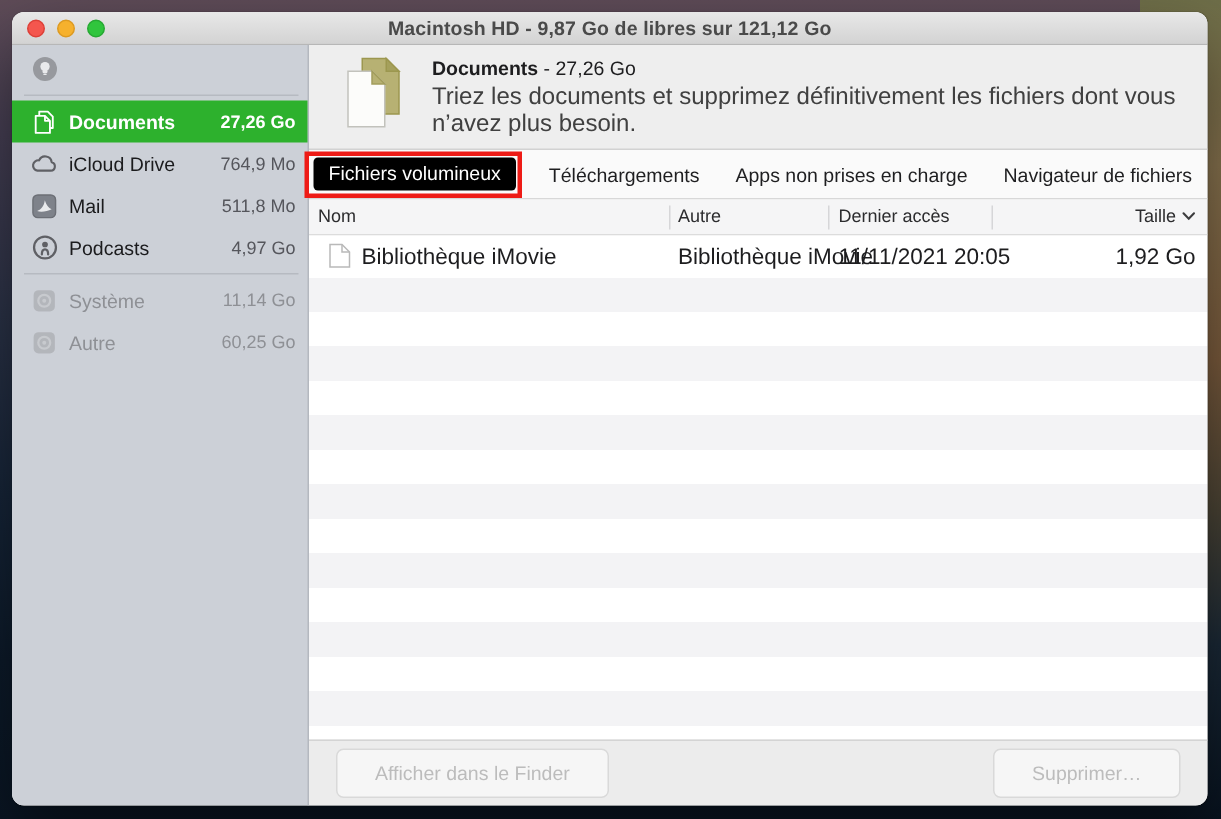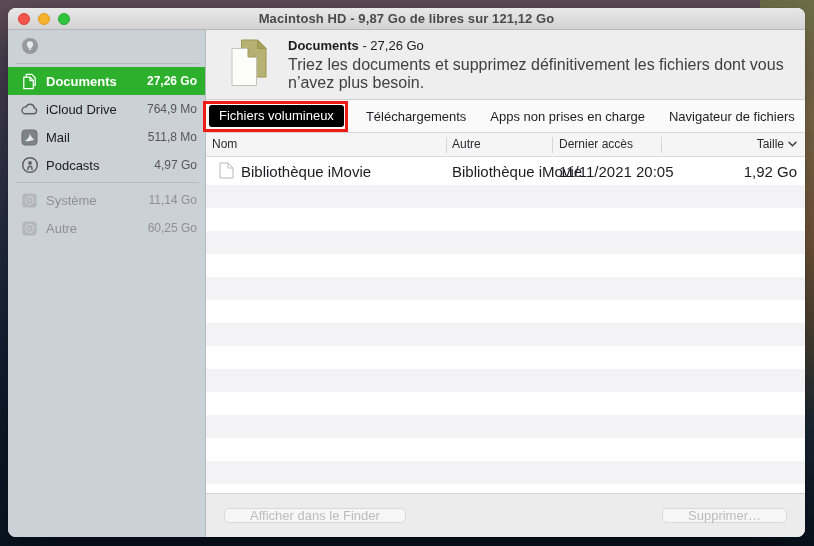--- a/index.html
+++ b/index.html
@@ -85,21 +85,21 @@
   .trow .c-nom { left:35px; }
   .trow .c-type { left:246px; }
   .trow .c-acces { left:353px; }
   .trow .c-taille { right:8px; }
 
   .filler { flex:1; background:repeating-linear-gradient(180deg,
       #f3f3f5 0px, #f3f3f5 23px, #ffffff 23px, #ffffff 46px); }
 
   .footer { flex:0 0 44px; background:#ececec; border-top:1px solid #d4d4d4;
     display:flex; align-items:center; padding:0 18px; justify-content:space-between; }
-  .btn { height:15px; border-radius:5px; background:#f6f6f6; border:1px solid #d9d9d9;
+  .btn { height:33px; border-radius:5px; background:#f6f6f6; border:1px solid #d9d9d9;
     color:#bcbcbc; font-size:13px; padding:0 25px; display:flex; align-items:center; }
 </style>
 </head>
 <body>
 
 <div class="desktop"></div>
 <div class="desktop-right"></div>
 
 <div class="window">
 

